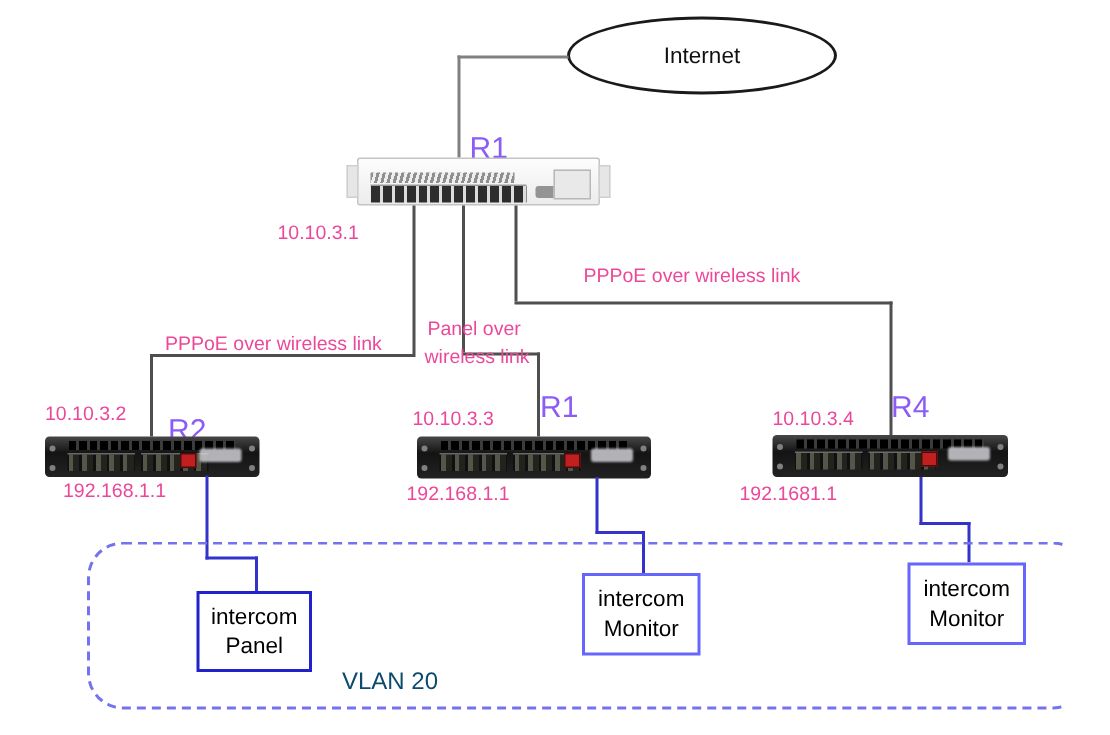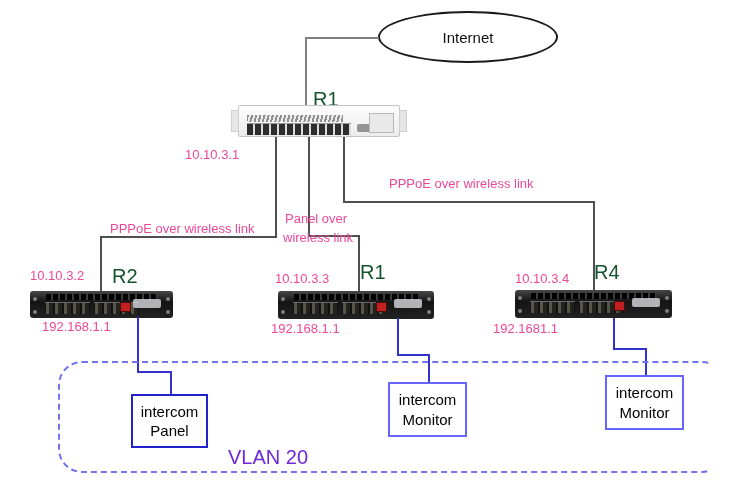--- a/index.html
+++ b/index.html
@@ -1,19 +1,19 @@
 <!DOCTYPE html>
 <html><head>
 <meta charset="utf-8">
 <style>
   html,body{margin:0;padding:0;background:#fff;}
   .stage{position:relative;width:709px;height:490px;background:#ffffff;overflow:hidden;
          font-family:"Liberation Sans",sans-serif;color:#111;}
   .lbl{position:absolute;font-size:13px;white-space:nowrap;color:#ec4899;}
-  .rname{font-size:20px;color:#14532d;}
+  .rname{font-size:20px;color:#8b5cf6;}
   .line{position:absolute;}
   .dark{background:#4f4f4f;}
   .gray{background:#808080;}
   .blue{background:#3333cc;}
   .h{height:2px;}
   .v{width:2px;}
 
   
   .ellipse{position:absolute;left:378px;top:11px;width:180px;height:52px;border:2px solid #1a1a1a;
            border-radius:50%;display:flex;align-items:center;justify-content:center;
@@ -54,21 +54,21 @@
 
   
   .device-box{position:absolute;background:#fff;display:flex;flex-direction:column;align-items:center;
            justify-content:center;font-size:15px;line-height:1.3;text-align:center;color:#000;box-sizing:border-box;}
   .panel-box{border:2px solid #2222cc;}
   .monitor-box{border:2px solid #6666ff;}
 
   
   .vlan{position:absolute;left:58px;top:361px;width:668px;height:112px;border:2px dashed #7373ee;
         border-radius:24px;box-sizing:border-box;}
-  .vlan-label{position:absolute;left:228px;top:446px;font-size:20px;color:#6d28d9;}
+  .vlan-label{position:absolute;left:228px;top:446px;font-size:16px;color:#0c4a6e;}
 </style>
 </head>
 <body>
 
 <div class="stage">
 
   <div class="ellipse">
     <span>Internet</span>
   </div>
   <div class="line gray h" style="left:305px;top:37px;width:74px;"></div>
@@ -95,21 +95,21 @@
   <div class="line dark v" style="left:343px;top:137px;height:64px;"></div>
   <div class="line dark h" style="left:343px;top:201px;width:252px;"></div>
   <div class="line dark v" style="left:593px;top:201px;height:89px;"></div>
 
   <div class="lbl" style="left:110px;top:221px;">PPPoE over wireless link</div>
   <div class="lbl" style="left:285px;top:211px;">Panel over</div>
   <div class="lbl" style="left:283px;top:230px;text-align:center;">wireless link</div>
   <div class="lbl" style="left:389px;top:176px;">PPPoE over wireless link</div>
 
   <div class="lbl" style="left:30px;top:268px;">10.10.3.2</div>
-  <div class="lbl rname" style="left:112px;top:265px;">R2</div>
+  <div class="lbl rname" style="left:112px;top:276px;">R2</div>
   <div class="brouter" style="left:30px;top:291px;width:143px;height:27px;">
     <i class="scrL"></i>
     <i class="vents"></i>
     <i class="pg pg1"></i>
     <i class="pg pg2"></i>
     <i class="lcd"></i>
     <i class="logo"></i>
     <i class="scrR"></i>
   </div>
   <div class="lbl" style="left:42px;top:319px;">192.168.1.1</div>

